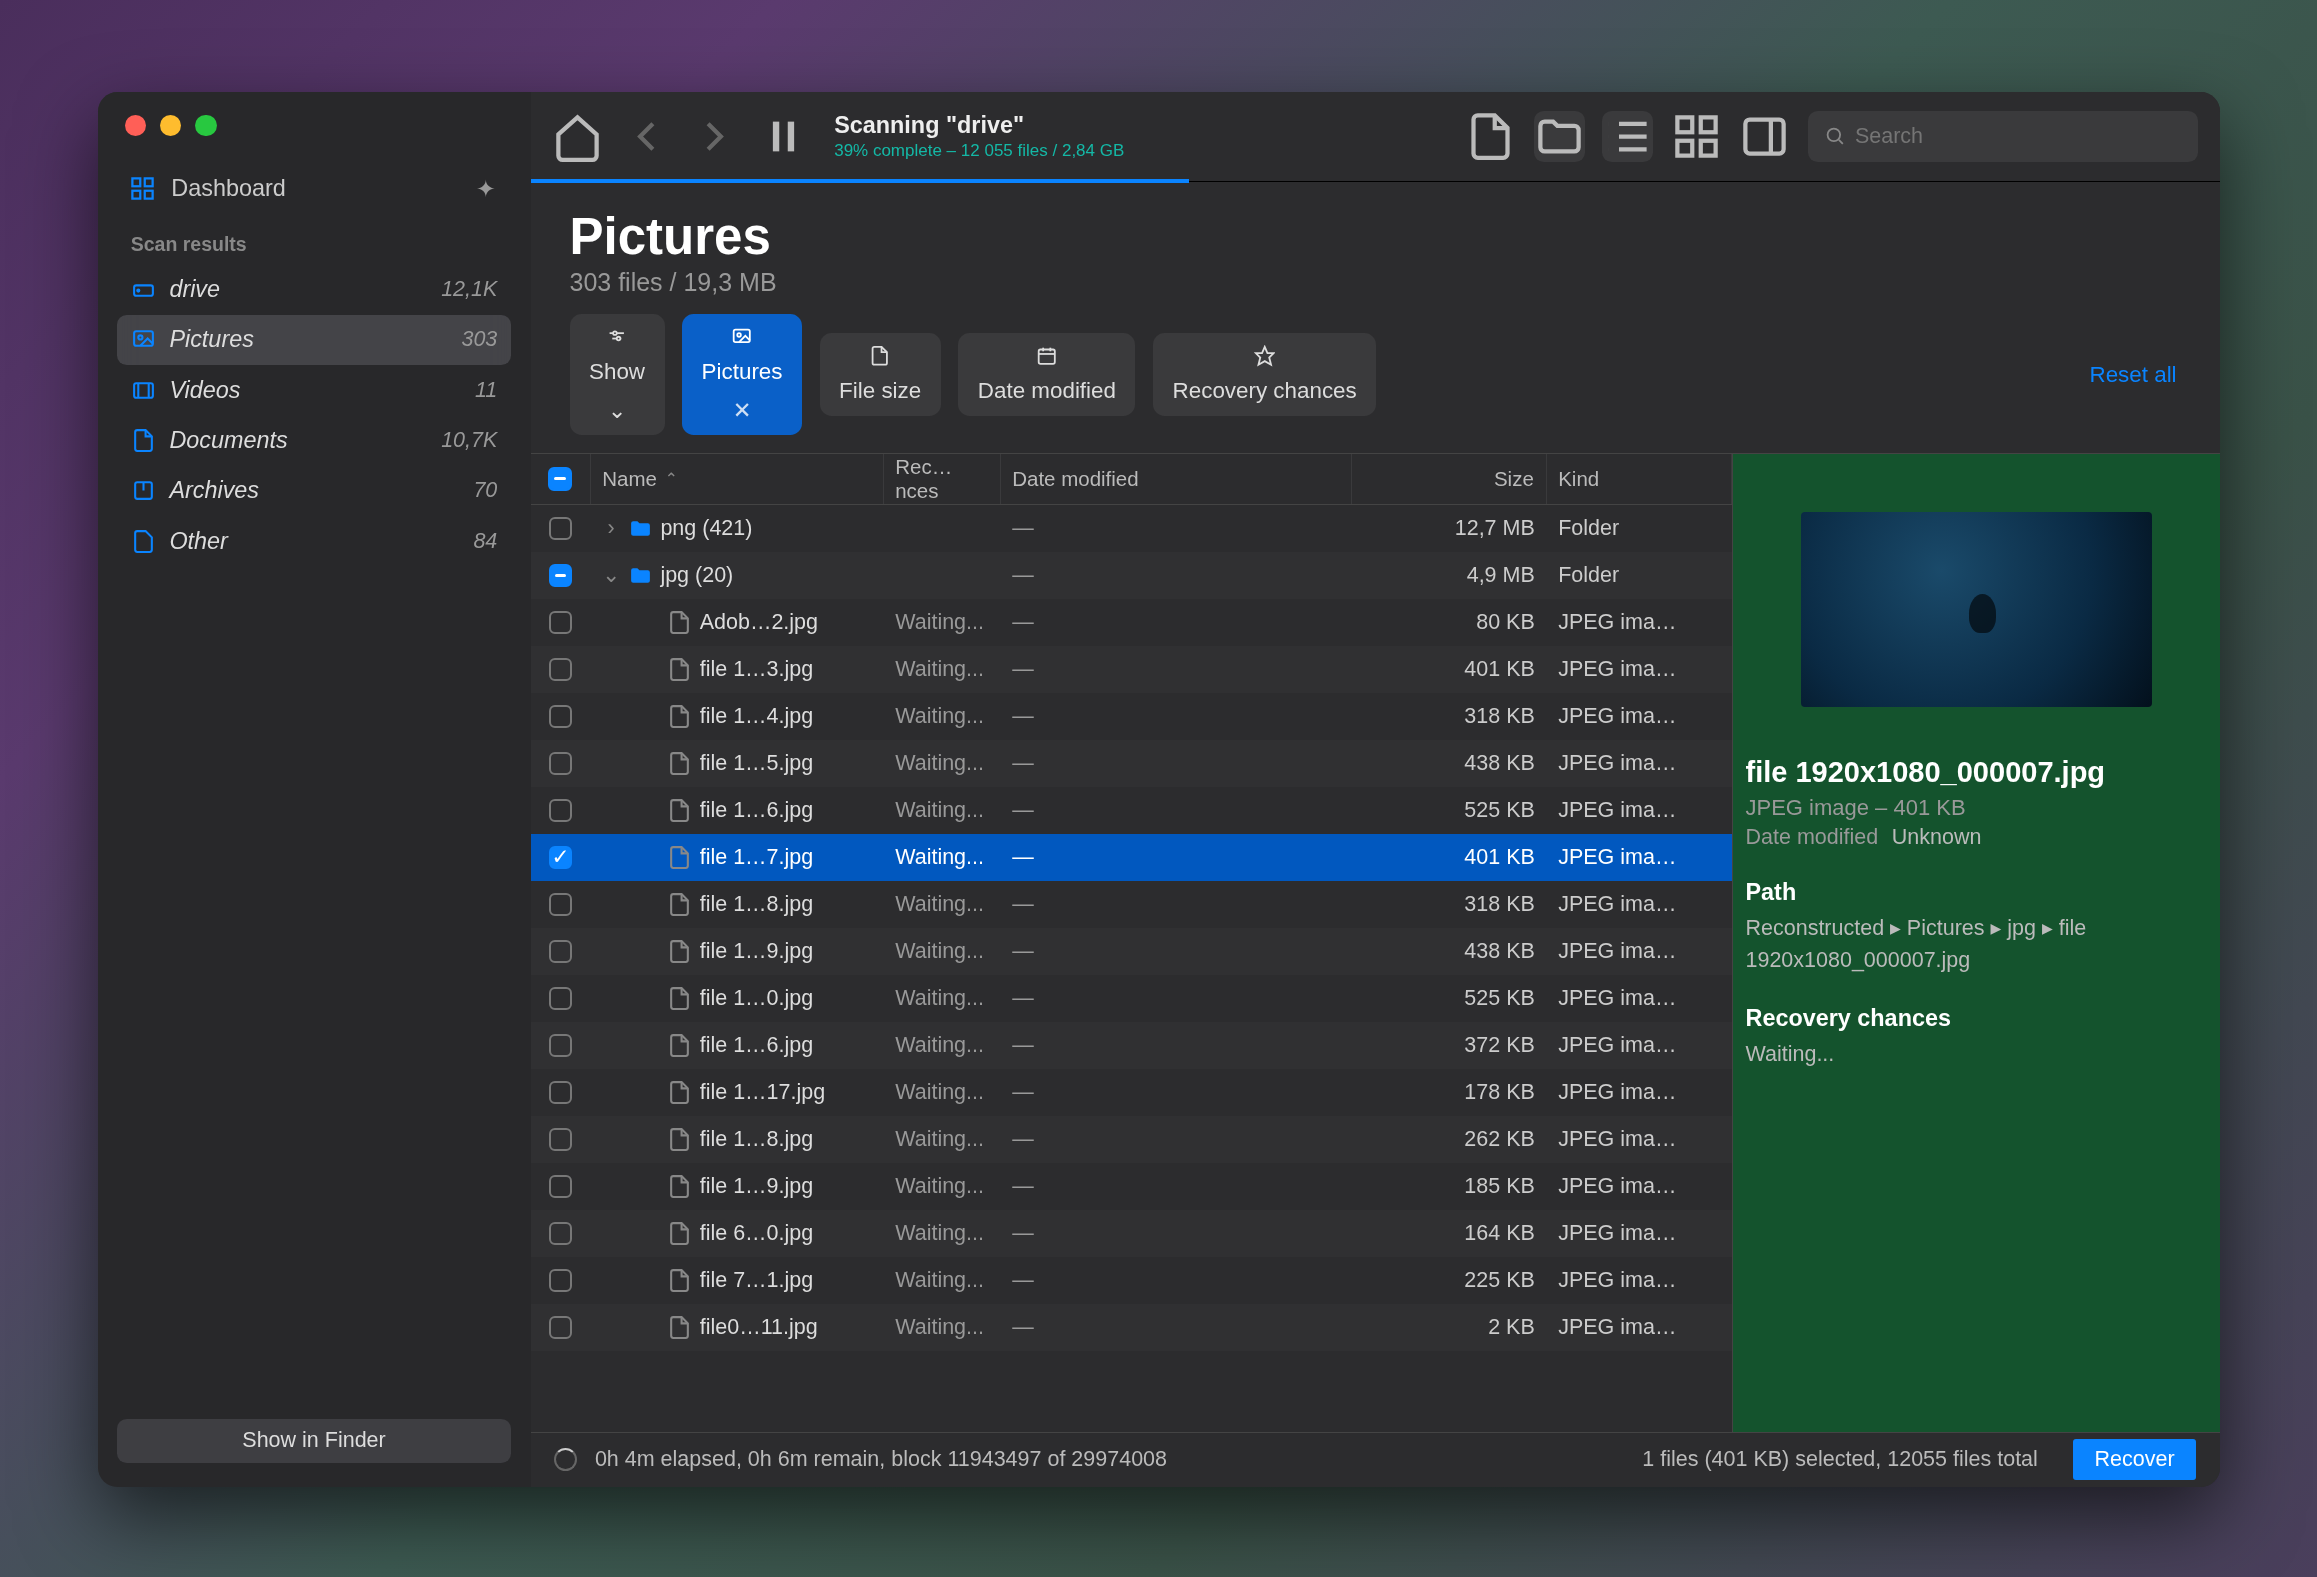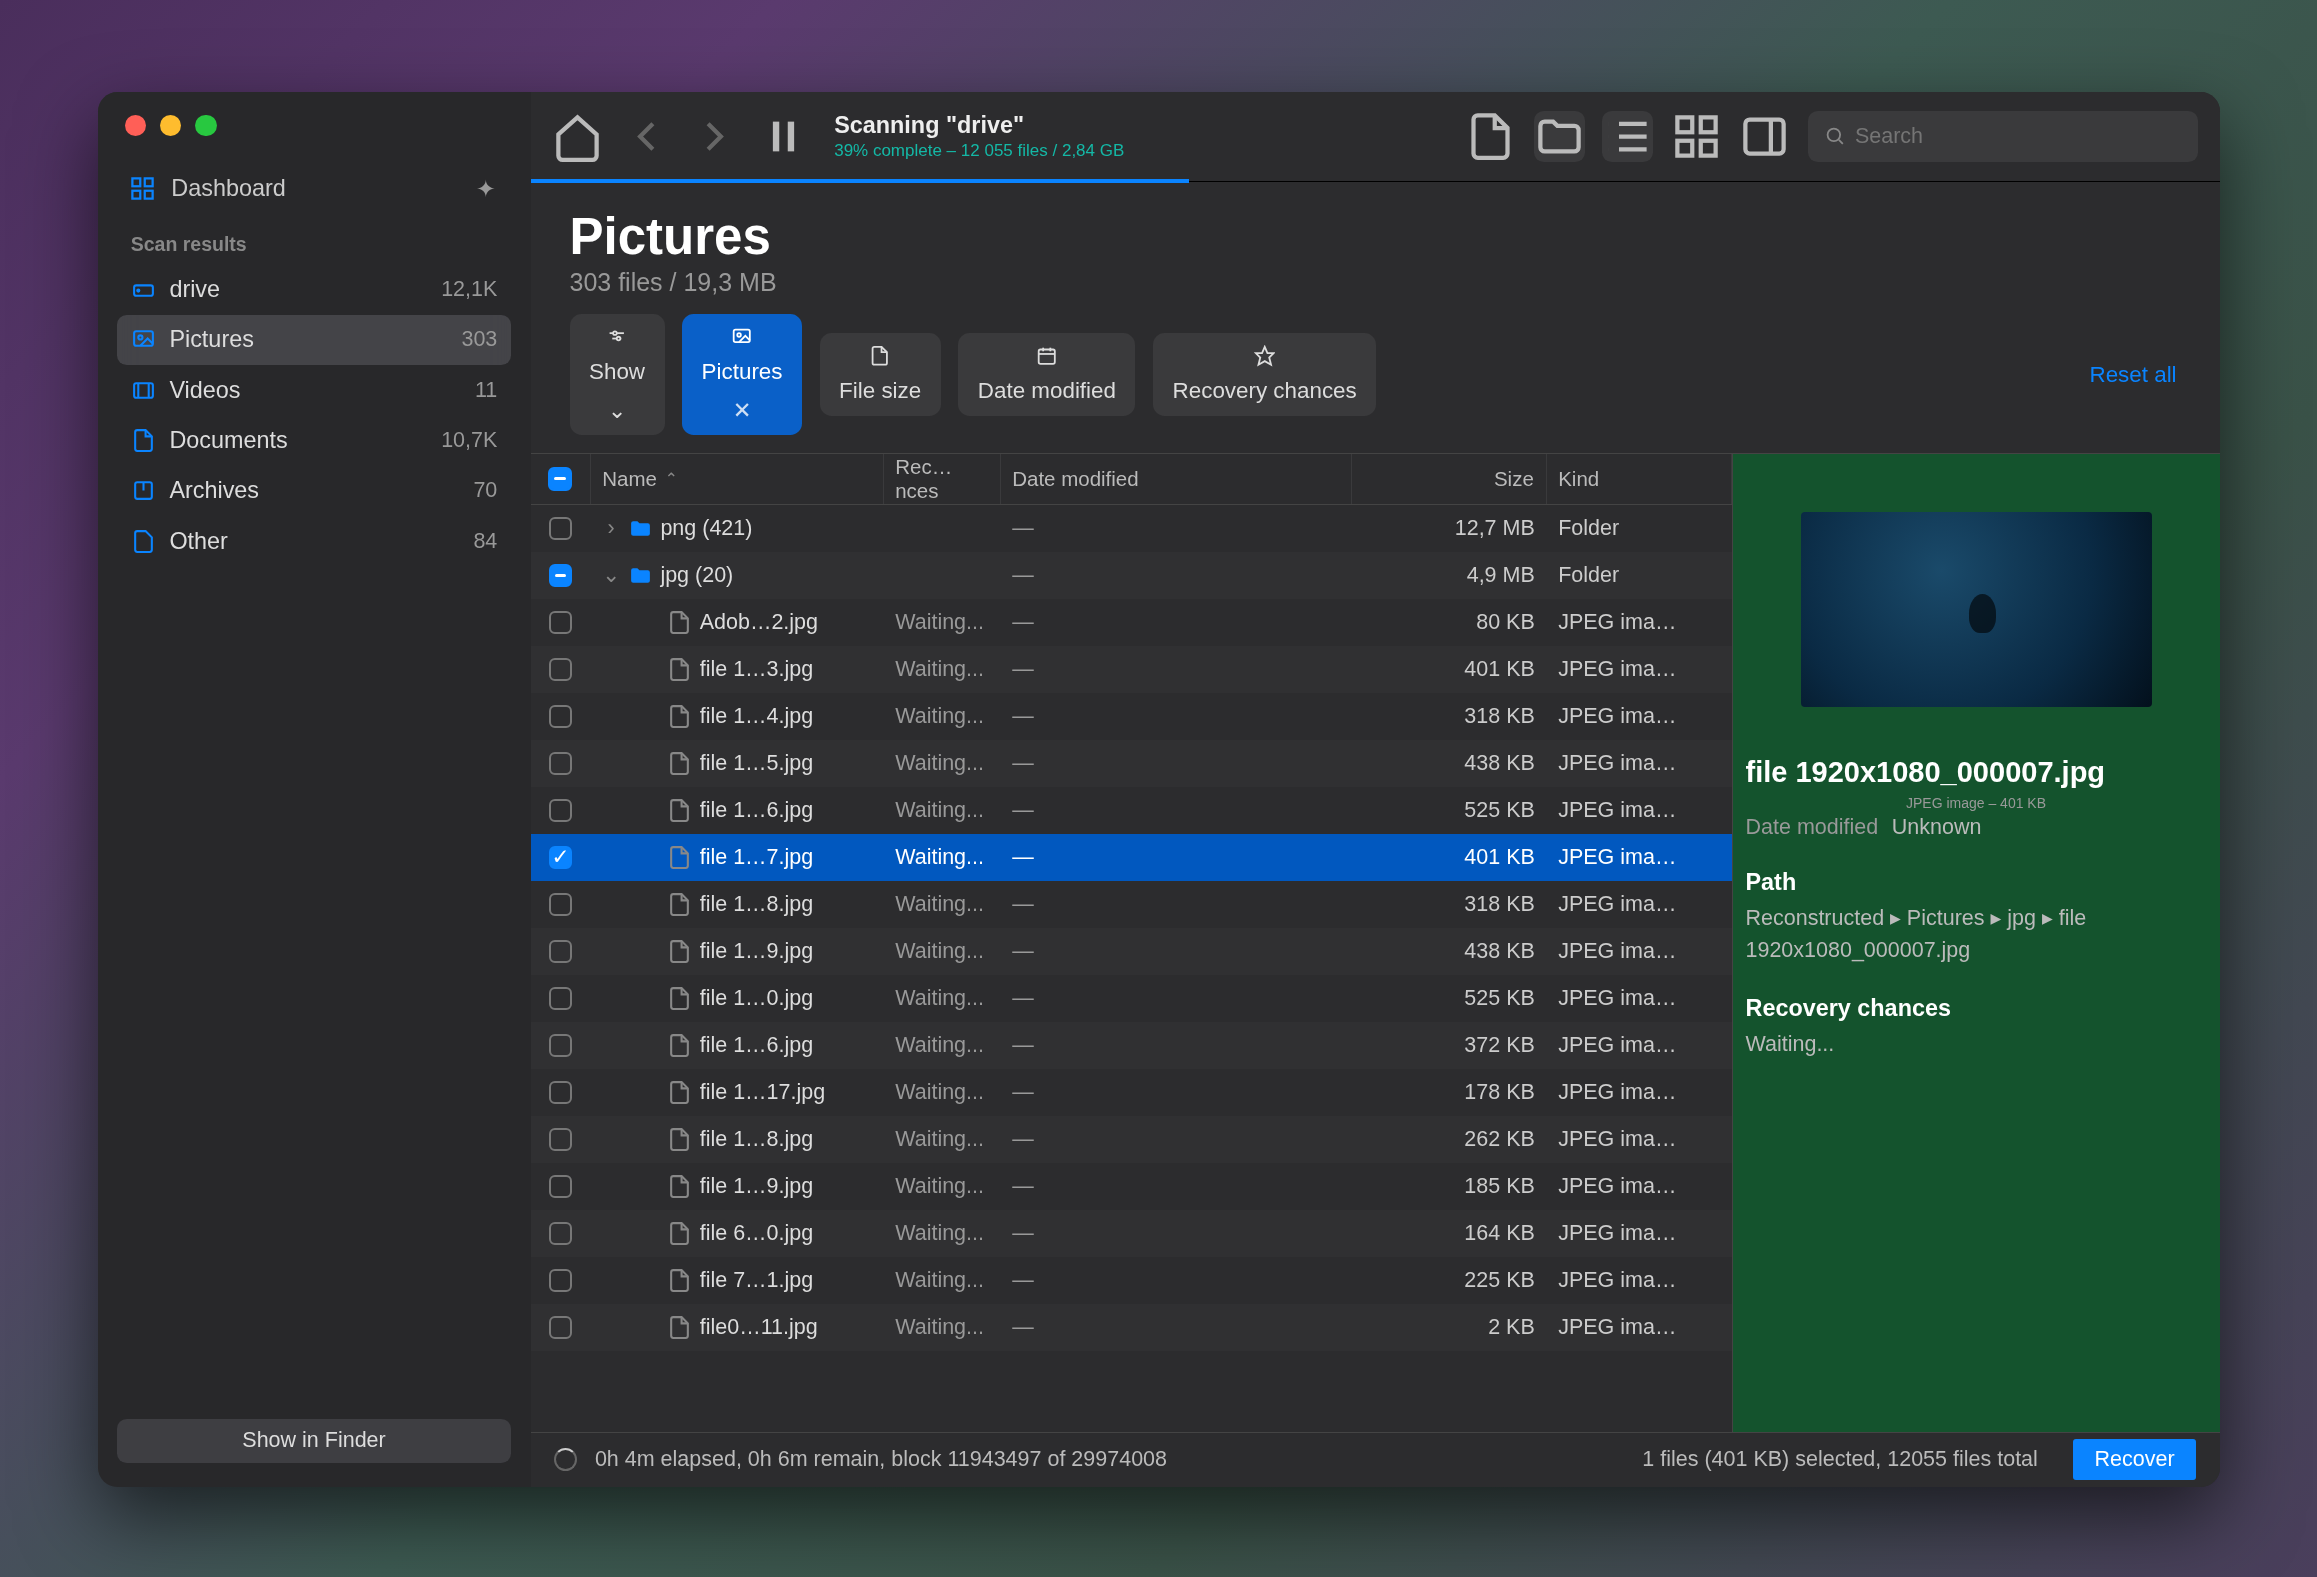--- a/index.html
+++ b/index.html
@@ -27,21 +27,21 @@
 }
 .traffic-lights { display: flex; gap: 13.7px; margin-bottom: 29px; padding-left: 7.8px;}
 .tl { width: 21.5px; height: 21.5px; border-radius: 50%; }
 .tl.red { background: #ff5f57; }
 .tl.yellow { background: #febc2e; }
 .tl.green { background: #28c840; }
 .dashboard-row { display: flex; align-items: center; gap: 15.6px; padding: 9.8px 11.7px; color: #ccc; }
 .dash-icon { width: 27px; height: 27px; display: inline-flex; align-items:center; justify-content:center;}
 .sparkle { margin-left: auto; color: #999; }
 .section-label { font-size: 19.5px; color: #888; font-weight: 600; margin: 21.5px 0 7.8px 13.7px; }
-.nav-item { display: flex; align-items: center; gap: 13.7px; padding: 11.7px 13.7px; border-radius: 9.8px; color: #ddd; }
+.nav-item { display: flex; align-items: center; gap: 13.7px; padding: 11.7px 13.7px; border-radius: 9.8px; color: #ddd; font-style: italic; }
 .nav-item.active { background: rgba(120,120,128,0.35); }
 .nav-item .count { margin-left: auto; color: #999; font-size: 21.5px; }
 .nav-item .ico { width: 25px; height: 25px; display:inline-flex; align-items:center; justify-content:center; color:#0a84ff;}
 .show-finder {
   margin-top: auto;
   background: rgba(120,120,128,0.28);
   border-radius: 9.8px; padding: 9.8px; text-align: center;
   color: #ddd; font-size: 21.5px;
 }
 .main { flex: 1; display: flex; flex-direction: column; background: #2c2c2e; position: relative;}
@@ -89,21 +89,21 @@
 .cb.checked { background:#0a84ff; border-color:#0a84ff; color:#fff;}
 .cb.dash { background:#0a84ff; border-color:#0a84ff; }
 .cb.dash::after { content:''; width:11.7px; height:2.9px; background:#fff; border-radius:2px;}
 .disclosure { width:17.6px; display:inline-block; color:#888; text-align:center;}
 .fileico { width:25px; display:inline-flex; justify-content:center; color:#888;}
 .folderico { color:#0a84ff;}
 .detail-pane { width:488px; background:#14532d; border-left:1px solid #444; padding:29px 13px; overflow:auto;}
 .preview-img { width:351px; height:195px; background: radial-gradient(circle at 40% 30%, #1a4a6a 0%, #0a2a44 60%, #03101c 100%); margin: 29px auto 49px; border-radius:3.9px; position:relative;}
 .preview-img::after { content:''; position:absolute; left:48%; top:42%; width:27px; height:39px; background:rgba(0,0,0,0.6); border-radius:50% 50% 40% 40%;}
 .detail-title { font-size:29px; font-weight:700; color:#fff; margin-bottom:5.9px; word-break:break-all;}
-.detail-sub { font-size:14px; color:#999; margin-bottom:3.9px;text-align:center;}
+.detail-sub { font-size:22px; color:#999; margin-bottom:3.9px;}
 .detail-row { display:flex; gap:13.7px; font-size:21.5px; color:#999; margin-bottom:3.9px;}
 .detail-row .k { color:#999;} .detail-row .v { color:#bbb;}
 .detail-section-title { font-size:23.4px; font-weight:700; color:#fff; margin-top:29px; margin-bottom:5.9px;}
 .detail-path { font-size:21.5px; color:#bbb; line-height:1.5;}
 .statusbar { height:55px; background:#2c2c2e; border-top:1px solid #444; display:flex; align-items:center; padding:0 23.4px; gap:17.6px; font-size:21.5px; color:#bbb;}
 .spinner { width:23.4px; height:23.4px; border:2.9px solid #666; border-top-color:#ccc; border-radius:50%; animation:spin 1s linear infinite;}
 @keyframes spin { to { transform:rotate(360deg);} }
 .recover-btn { margin-left:17.6px; background:#0a84ff; color:#fff; padding:7.8px 21.5px; border-radius:3px; font-size:21.5px;}
 .sort-arrow { font-size:15.6px; color:#888;}
 svg { width:100%; height:100%; }

